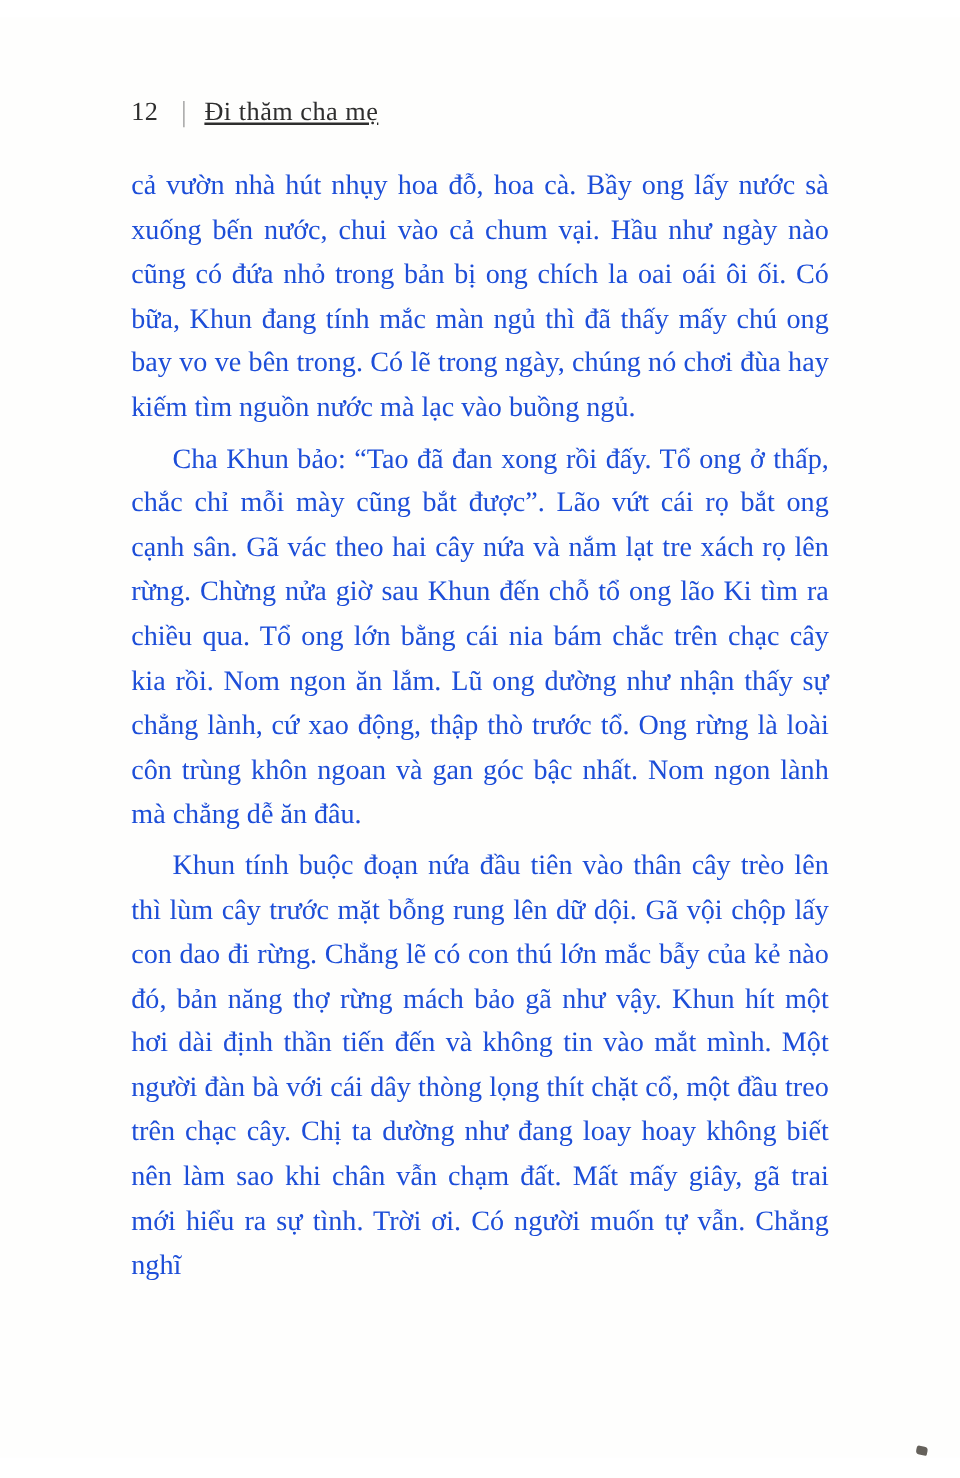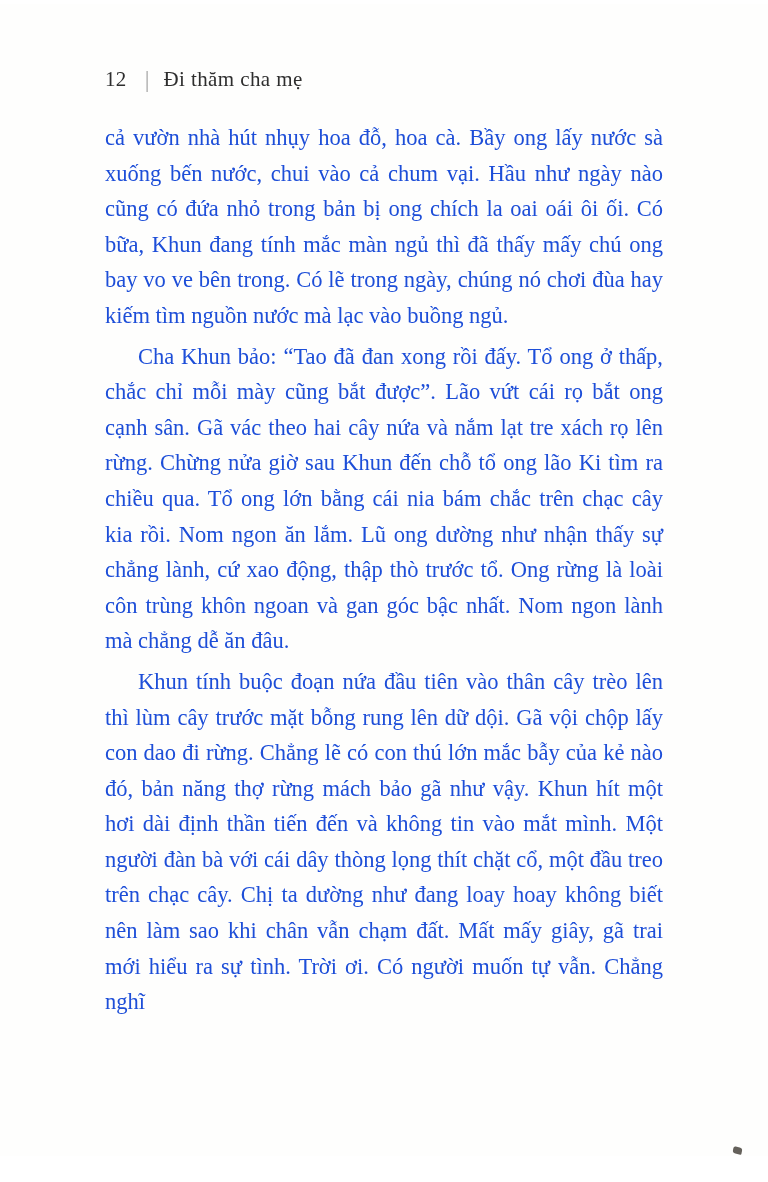--- a/index.html
+++ b/index.html
@@ -4,21 +4,21 @@
 <style>
   html, body {
     margin: 0;
     padding: 0;
     background: #ffffff;
   }
   .page {
     position: relative;
     width: 768px;
     height: 1152px;
-    margin: 4px auto;
+    margin: 14px auto;
     background: #fefefdff;
     box-sizing: border-box;
     padding: 60px 105px 0 105px;
     font-family: "Liberation Serif", "DejaVu Serif", serif;
     color: #1e1e1e;
     overflow: hidden;
   }
   .page-header {
     display: flex;
     align-items: baseline;
@@ -33,20 +33,21 @@
   }
   .page-header .separator {
     color: #9a9a9a;
     font-weight: 300;
     margin: 0 14px 0 10px;
     transform: scaleY(1.1);
     display: inline-block;
   }
   .page-header .chapter-title {
     letter-spacing: 0.4px;
+    text-decoration: underline;
   }
   .body-text {
     font-size: 22.5px;
     line-height: 35.6px;
     text-align: justify;
     color: #1d4ed8;
   }
   .body-text p {
     margin: 0;
   }

